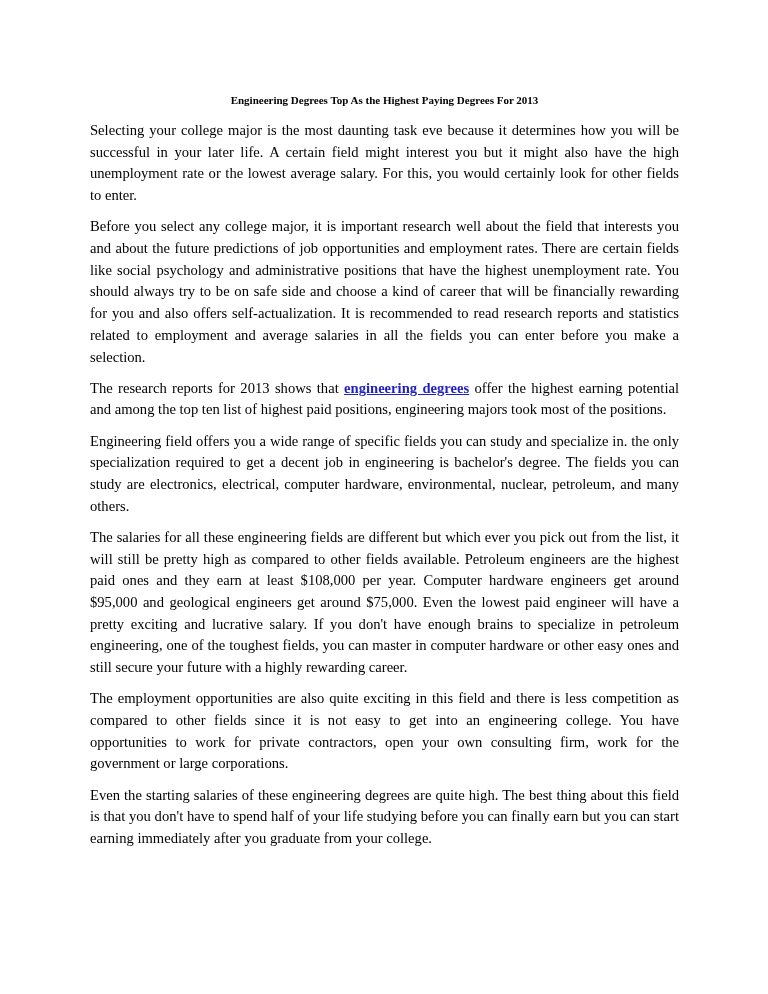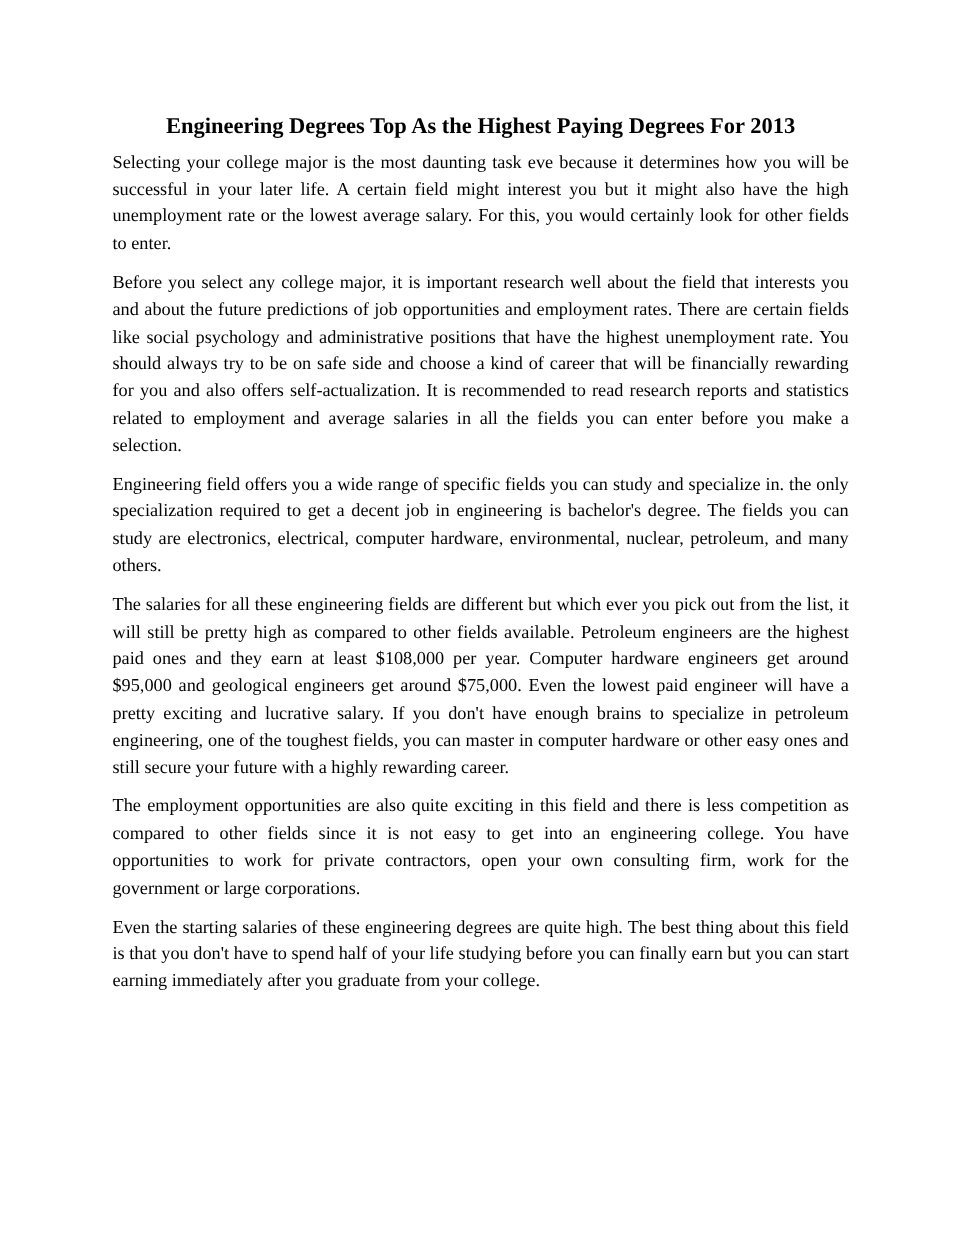--- a/index.html
+++ b/index.html
@@ -19,21 +19,21 @@
       top: 90px;
       width: 589px;
       font-family: "Liberation Serif", "DejaVu Serif", serif;
       color: #000000;
       font-size: 14.6px;
       line-height: 21.7px;
     }
     .title {
       text-align: center;
       font-weight: bold;
-      font-size: 18px;
+      font-size: 11px;
       line-height: 21px;
       margin: 0 0 9px 0;
     }
     .para {
       text-align: justify;
       margin: 0 0 9.5px 0;
     }
     .link {
       color: #1f1fc4;
       font-weight: bold;
@@ -44,20 +44,21 @@
 </head>
 <body>
 
 <div class="page">
   <div class="title">Engineering Degrees Top As the Highest Paying Degrees For 2013</div>
 
   <p class="para">Selecting your college major is the most daunting task eve because it determines how you will be successful in your later life. A certain field might interest you but it might also have the high unemployment rate or the lowest average salary. For this, you would certainly look for other fields to enter.</p>
 
   <p class="para">Before you select any college major, it is important research well about the field that interests you and about the future predictions of job opportunities and employment rates. There are certain fields like social psychology and administrative positions that have the highest unemployment rate. You should always try to be on safe side and choose a kind of career that will be financially rewarding for you and also offers self-actualization. It is recommended to read research reports and statistics related to employment and average salaries in all the fields you can enter before you make a selection.</p>
 
+  <p class="para"><span>The research reports for 2013 shows that </span><a class="link" style="color: rgb(31, 31, 196);">engineering degrees</a><span> offer the highest earning potential and among the top ten list of highest paid positions, engineering majors took most of the positions.</span></p>
 
   <p class="para">Engineering field offers you a wide range of specific fields you can study and specialize in. the only specialization required to get a decent job in engineering is bachelor's degree. The fields you can study are electronics, electrical, computer hardware, environmental, nuclear, petroleum, and many others.</p>
 
   <p class="para">The salaries for all these engineering fields are different but which ever you pick out from the list, it will still be pretty high as compared to other fields available. Petroleum engineers are the highest paid ones and they earn at least $108,000 per year. Computer hardware engineers get around $95,000 and geological engineers get around $75,000. Even the lowest paid engineer will have a pretty exciting and lucrative salary. If you don't have enough brains to specialize in petroleum engineering, one of the toughest fields, you can master in computer hardware or other easy ones and still secure your future with a highly rewarding career.</p>
 
   <p class="para">The employment opportunities are also quite exciting in this field and there is less competition as compared to other fields since it is not easy to get into an engineering college. You have opportunities to work for private contractors, open your own consulting firm, work for the government or large corporations.</p>
 
   <p class="para">Even the starting salaries of these engineering degrees are quite high. The best thing about this field is that you don't have to spend half of your life studying before you can finally earn but you can start earning immediately after you graduate from your college.</p>
 </div>
 

